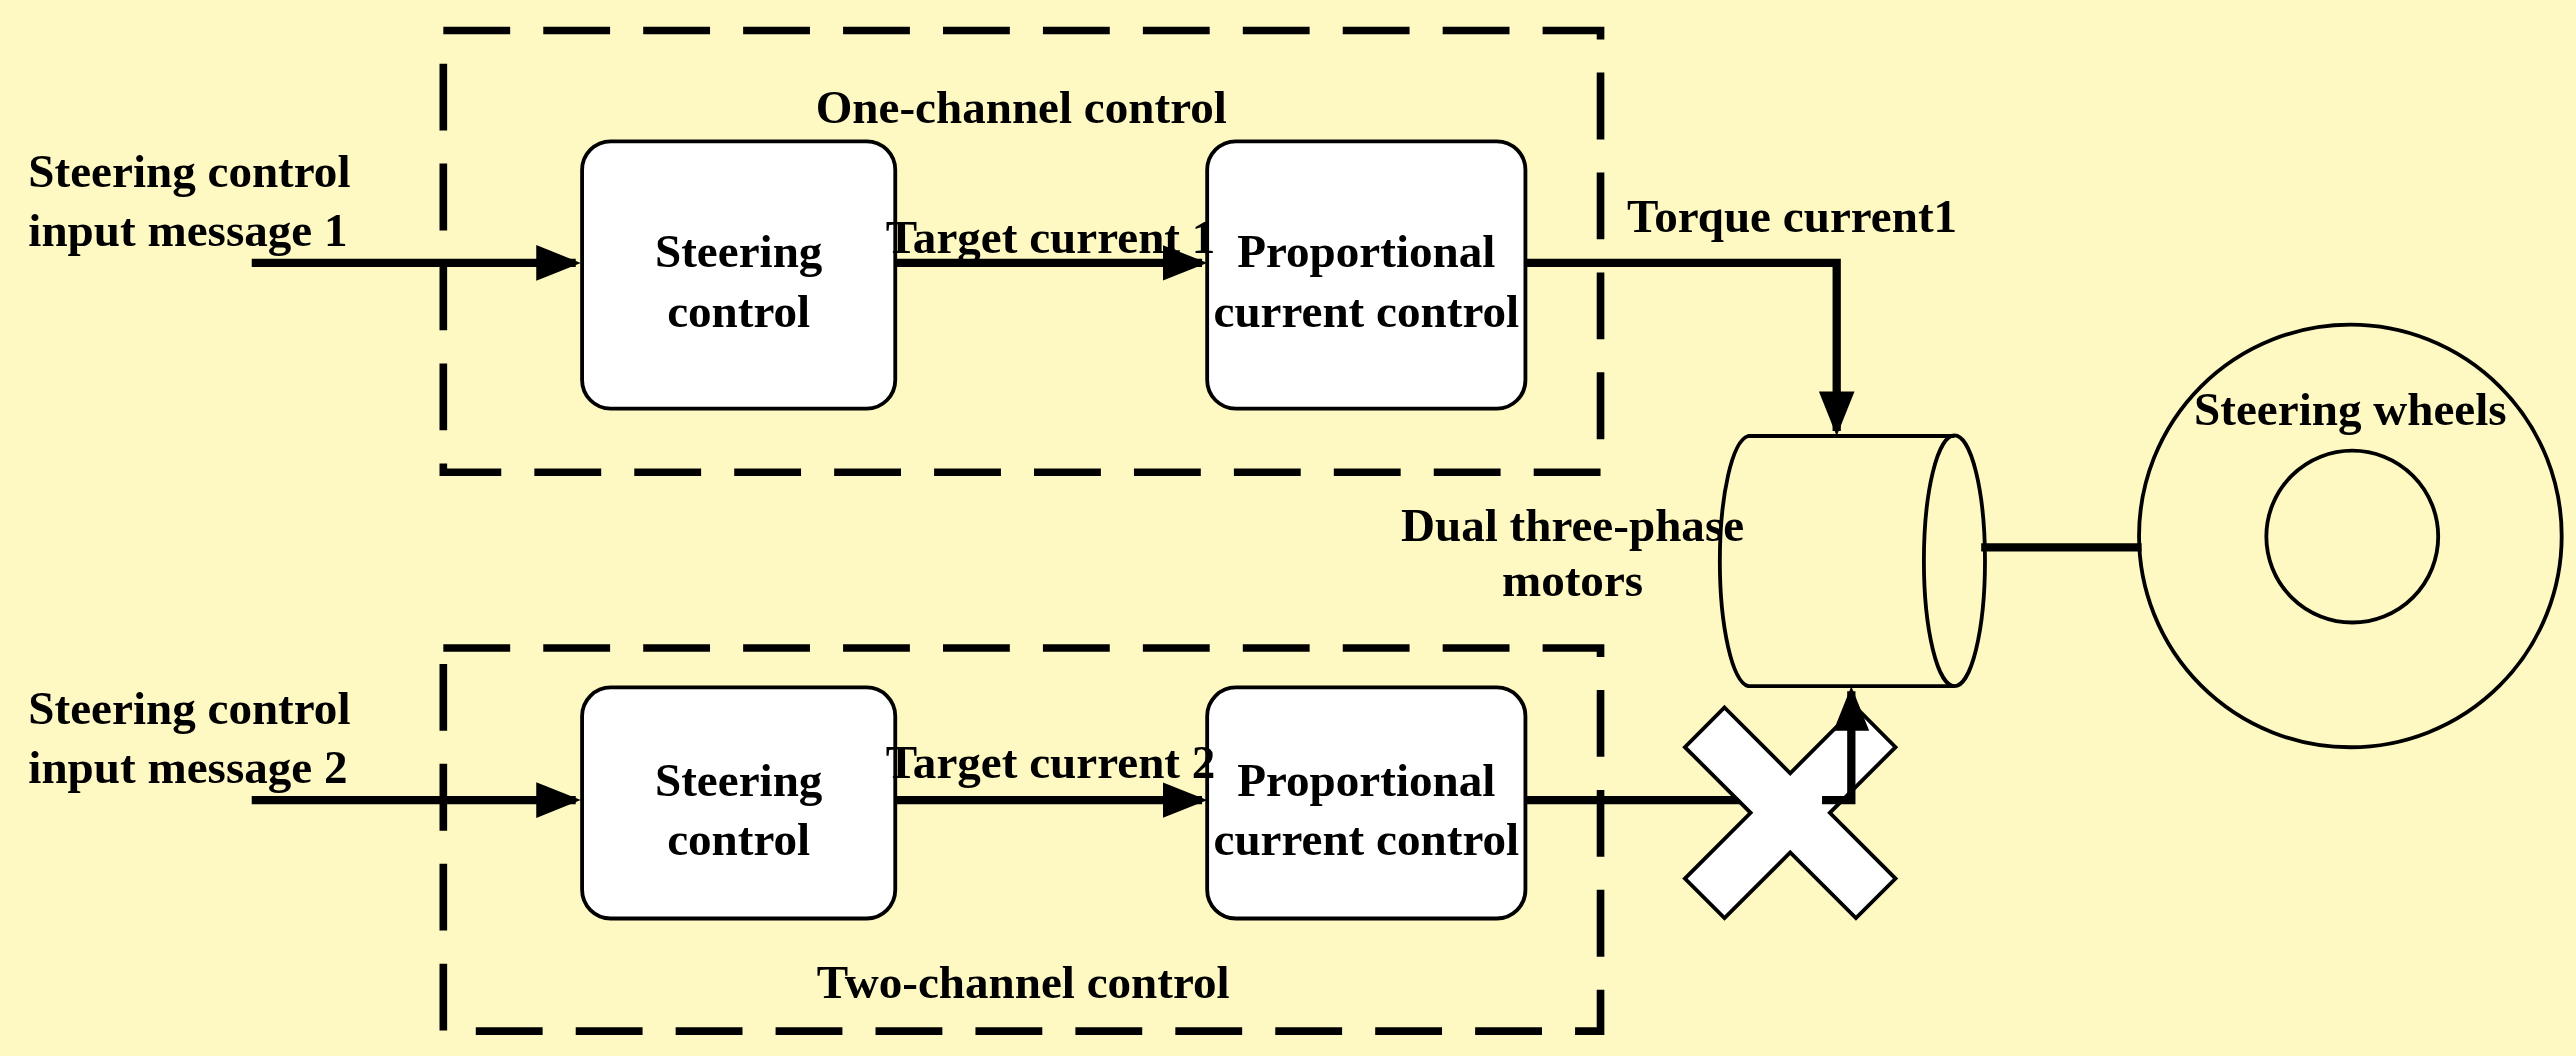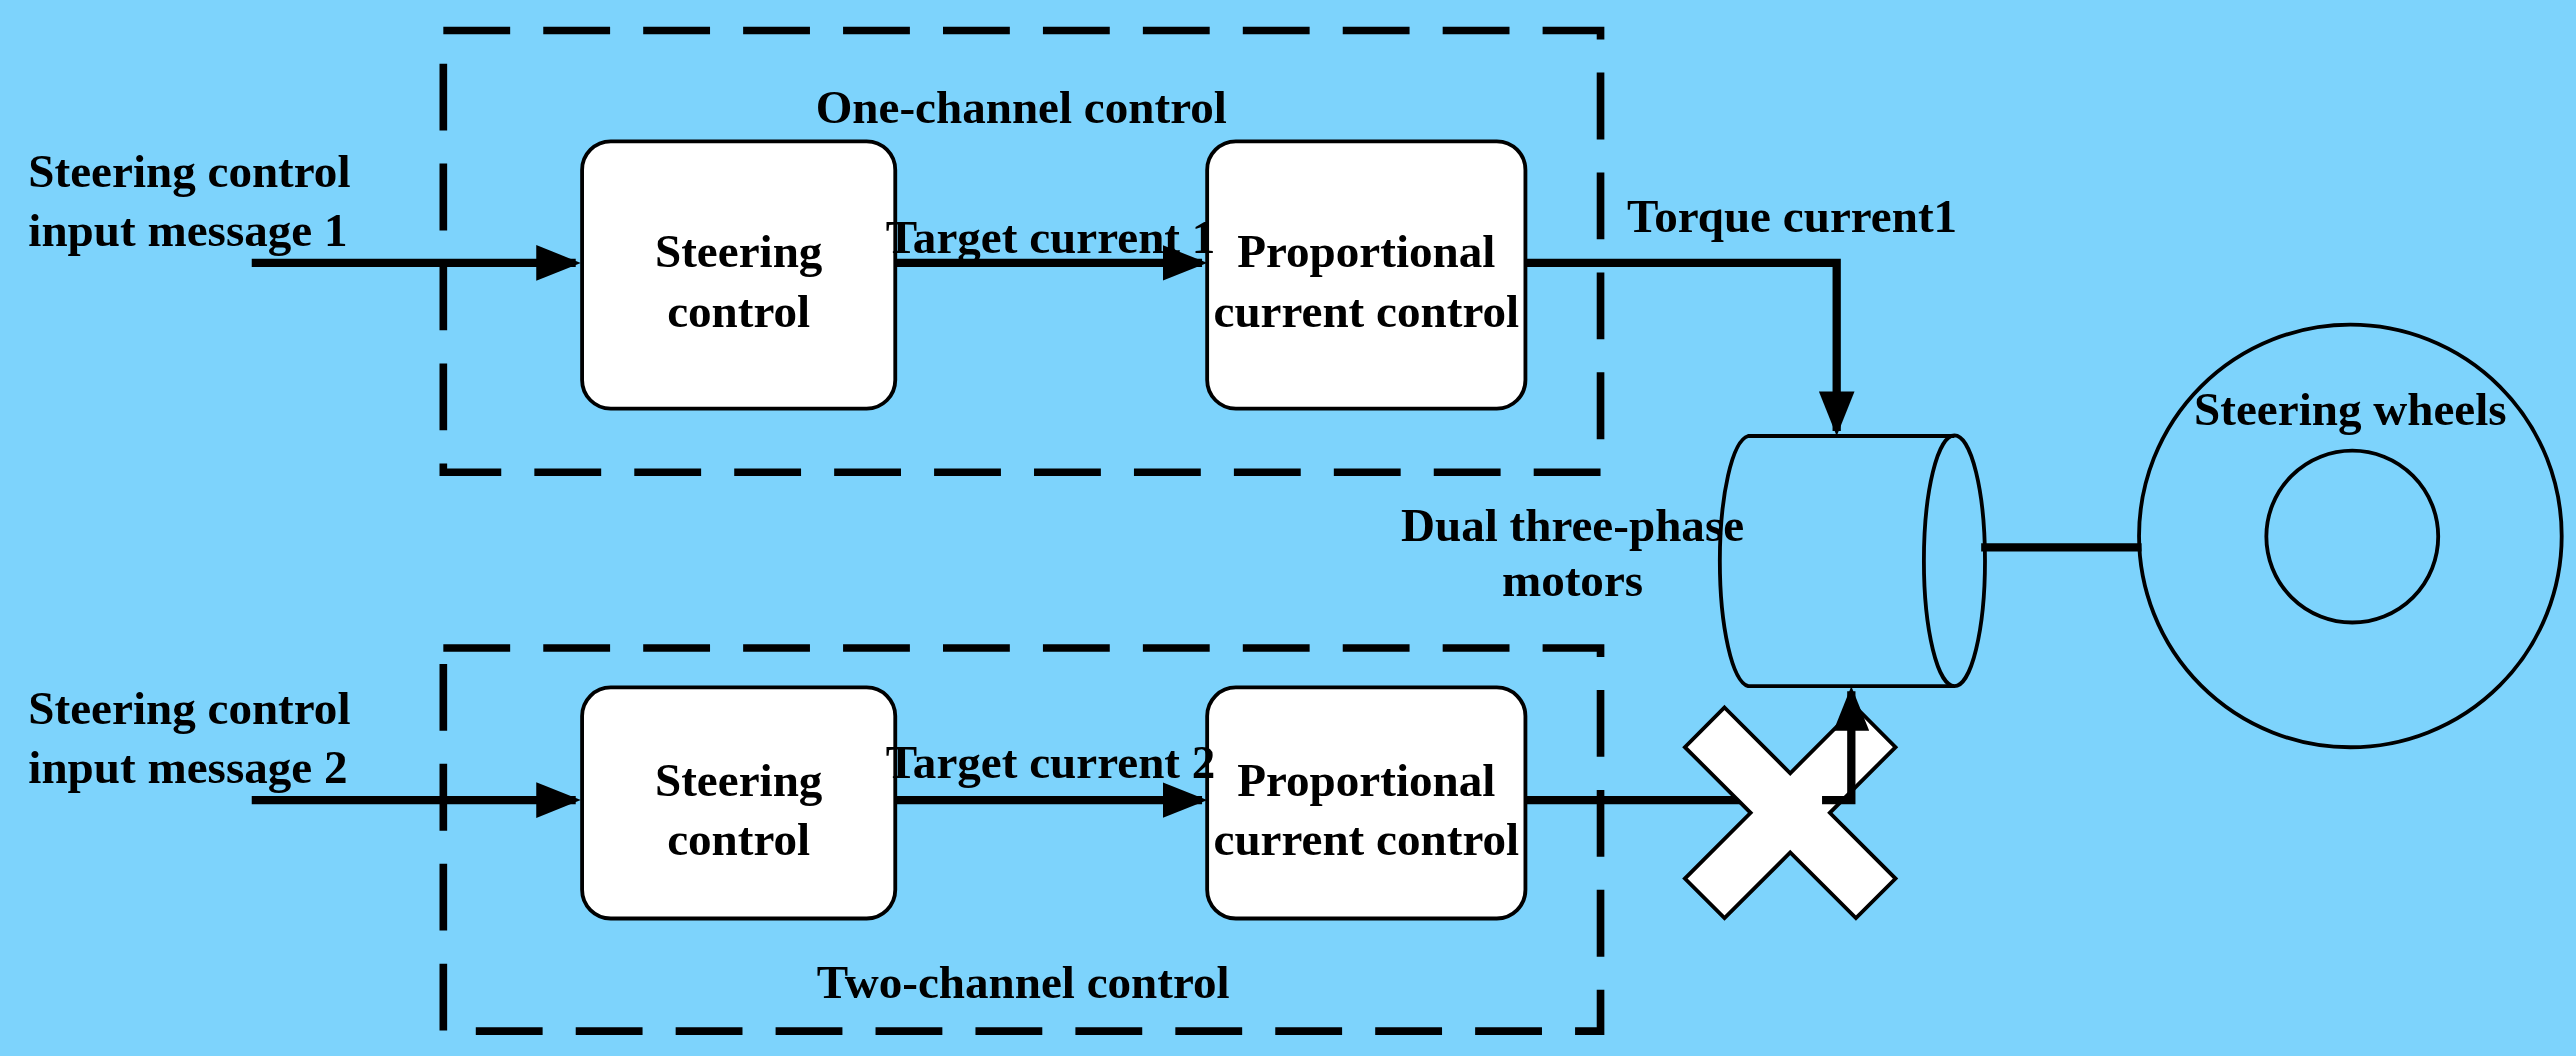--- a/index.html
+++ b/index.html
@@ -1,16 +1,16 @@
 <!DOCTYPE html>
 <html style="font-size:10.2px"><head>
 <meta charset="utf-8">
 <style>
   html,body{margin:0;padding:0;background:#ffffff;}
-  #stage{position:relative;width:2576px;height:1056px;background:#7dd3fc;overflow:hidden;}
+  #stage{position:relative;width:2576px;height:1056px;background:#fef9c3;overflow:hidden;}
   svg{display:block;}
   .flow{stroke:#000;stroke-width:13;fill:none;}
   .thin{stroke:#000;stroke-width:6;fill:none;}
   .box{stroke:#000;stroke-width:6;fill:#fff;}
   .dashedbox{stroke:#000;stroke-width:12;fill:none;stroke-dasharray:105 52;}
   .cross{fill:#fff;stroke:#000;stroke-width:6;}
   .lbl{font-family:"Liberation Serif","DejaVu Serif",serif;font-weight:bold;font-size:74px;fill:#000;}
   .mid{text-anchor:middle;}
 </style>
 </head>

